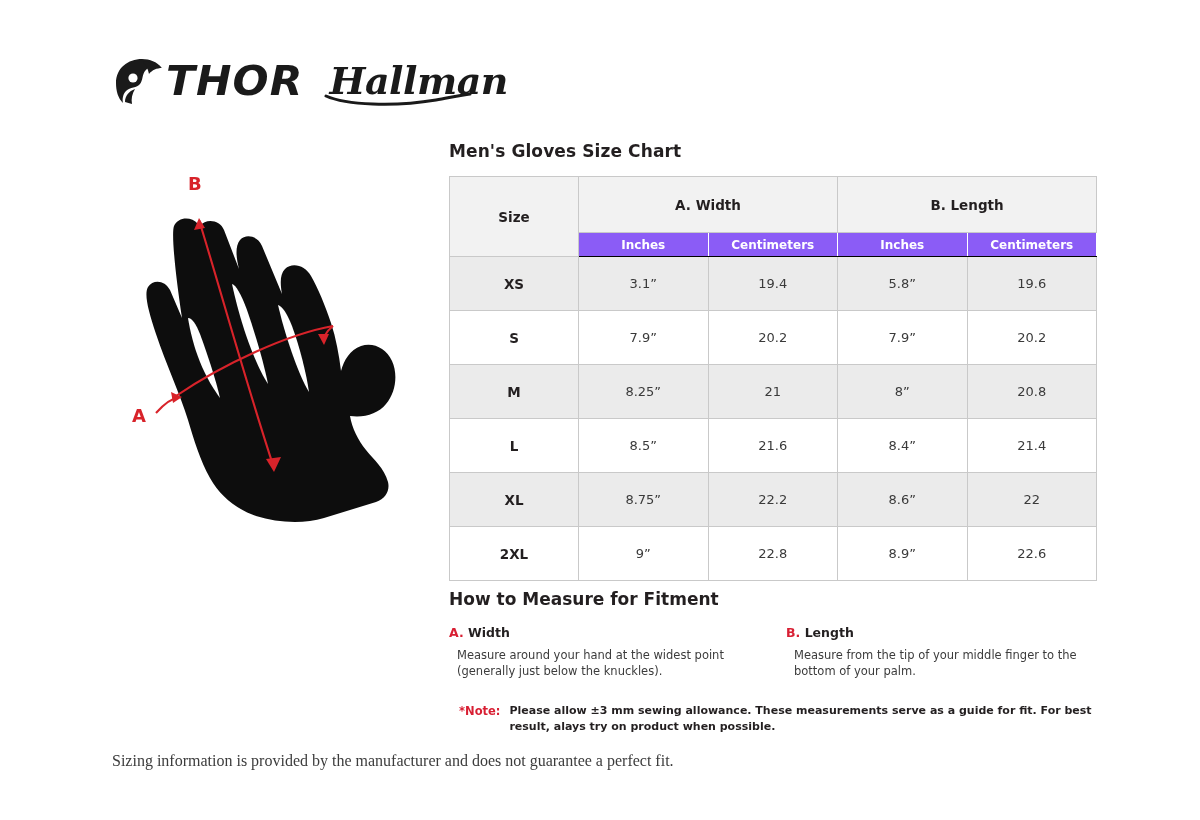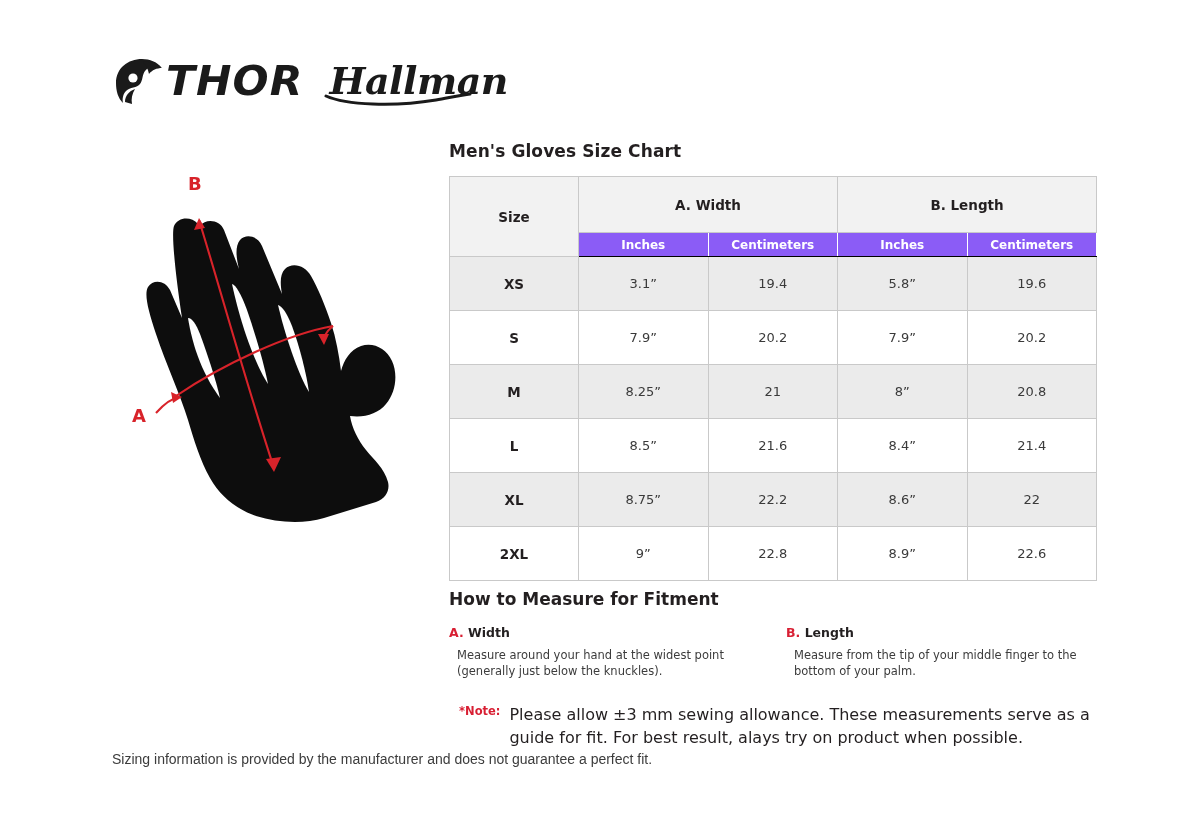--- a/index.html
+++ b/index.html
@@ -177,32 +177,32 @@
   }
   #note-label {
     color: #d81f33;
     font-weight: bold;
     font-size: 11.5px;
     white-space: nowrap;
     line-height: 1.45;
   }
   #note-text {
     color: #231f20;
-    font-weight: normal;
-    font-size: 16px;
+    font-weight: bold;
+    font-size: 11px;
     line-height: 1.45;
   }
 
   
   #footer {
     position: absolute;
     left: 112px;
     top: 748px;
-    font-family: Liberation Sans, sans-serif;
-    font-size: 14px;
+    font-family: Liberation Serif, serif;
+    font-size: 16px;
     color: #3c3c3c;
     line-height: 1.65;
   }
   #footer div { white-space: nowrap; }
 </style>
 </head>
 <body>
 
 <div id="logo-bar">
   <div class="thor-lockup">

